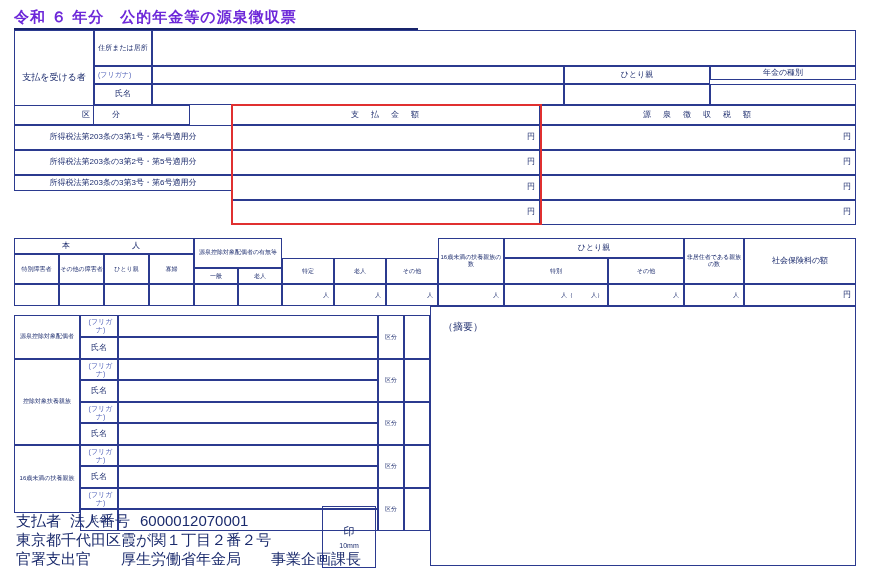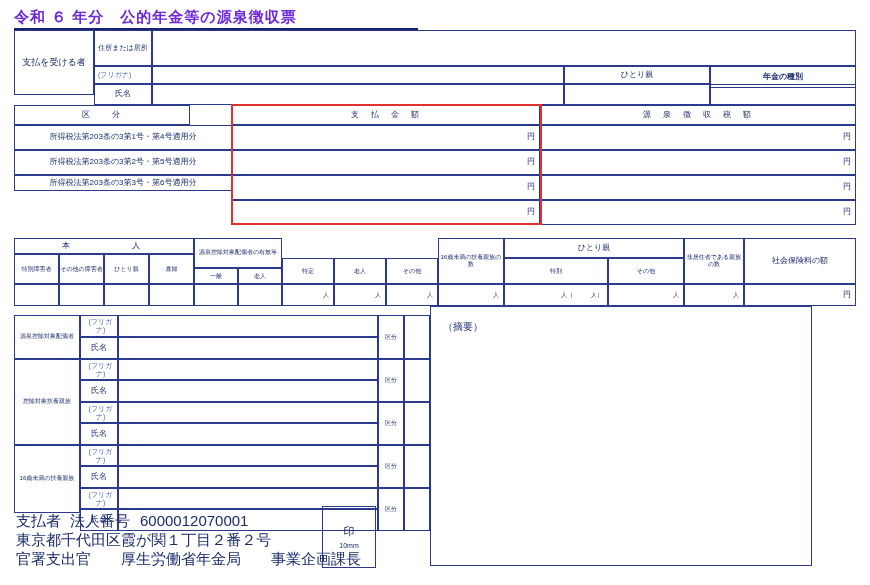--- a/index.html
+++ b/index.html
@@ -55,35 +55,35 @@
   .footer-line{position:absolute;font-size:15px;white-space:nowrap;}
 </style>
 </head>
 <body>
 
 <div class="page">
 
   <div class="title">令和  ６  年分　公的年金等の源泉徴収票</div>
   <div class="title-underline"></div>
 
-  <div class="cell" style="left:14px;top:30px;width:80px;height:65px;">支払を受ける者</div>
+  <div class="cell" style="left:14px;top:30px;width:80px;height:95px;">支払を受ける者</div>
 
   <div class="cell tiny" style="left:94px;top:30px;width:58px;height:36px;line-height:1.2;">住所または居所</div>
   <div class="cell" style="left:152px;top:30px;width:704px;height:36px;"></div>
 
   <div class="cell furigana l" style="left:94px;top:66px;width:58px;height:18px;">(フリガナ)</div>
   <div class="cell" style="left:152px;top:66px;width:412px;height:18px;"></div>
 
   <div class="cell sm" style="left:94px;top:84px;width:58px;height:21px;">氏名</div>
   <div class="cell" style="left:152px;top:84px;width:412px;height:21px;"></div>
 
   <div class="cell sm" style="left:564px;top:66px;width:146px;height:18px;">ひとり親</div>
   <div class="cell" style="left:564px;top:84px;width:146px;height:21px;"></div>
 
-  <div class="cell sm" style="left:710px;top:66px;width:146px;height:22px;font-weight:bold;">年金の種別</div>
+  <div class="cell sm" style="left:710px;top:66px;width:146px;height:14px;">年金の種別</div>
   <div class="cell" style="left:710px;top:84px;width:146px;height:21px;"></div>
 
   <div class="cell sm sp2" style="left:14px;top:105px;width:176px;height:20px;">区　　分</div>
   <div class="cell sm sp2" style="left:232px;top:105px;width:308px;height:20px;">支　払　金　額</div>
   <div class="cell sm sp2" style="left:540px;top:105px;width:316px;height:20px;">源　泉　徴　収　税　額</div>
 
   <div class="cell sm" style="left:14px;top:125px;width:218px;height:25px;">所得税法第203条の3第1号・第4号適用分</div>
   <div class="cell sm r" style="left:232px;top:125px;width:308px;height:25px;">円</div>
   <div class="cell sm r" style="left:540px;top:125px;width:316px;height:25px;">円</div>
 
@@ -171,21 +171,21 @@
   <div class="cell xtiny" style="left:378px;top:445px;width:26px;height:43px;line-height:1.1;">区分</div>
   <div class="cell" style="left:404px;top:445px;width:26px;height:43px;"></div>
 
   <div class="cell furigana l" style="left:80px;top:488px;width:38px;height:21px;">(フリガナ)</div>
   <div class="cell" style="left:118px;top:488px;width:260px;height:21px;"></div>
   <div class="cell sm" style="left:80px;top:509px;width:38px;height:22px;">氏名</div>
   <div class="cell" style="left:118px;top:509px;width:260px;height:22px;"></div>
   <div class="cell xtiny" style="left:378px;top:488px;width:26px;height:43px;line-height:1.1;">区分</div>
   <div class="cell" style="left:404px;top:488px;width:26px;height:43px;"></div>
 
-  <div class="cell t l sm" style="left:430px;top:306px;width:382px;height:260px;padding-top:14px;padding-left:12px;align-items:flex-start;justify-content:flex-start;">
+  <div class="cell t l sm" style="left:430px;top:306px;width:426px;height:260px;padding-top:14px;padding-left:12px;align-items:flex-start;justify-content:flex-start;">
     <span style="font-size:10px;">（摘要）</span>
   </div>
 
   <div class="footer-line" style="left:16px;top:512px;">支払者</div>
   <div class="footer-line" style="left:70px;top:512px;">法人番号</div>
   <div class="footer-line" style="left:140px;top:512px;">6000012070001</div>
   <div class="footer-line" style="left:16px;top:531px;">東京都千代田区霞が関１丁目２番２号</div>
   <div class="footer-line" style="left:16px;top:550px;">官署支出官　　厚生労働省年金局　　事業企画課長</div>
 
   <div class="seal" style="left:322px;top:506px;width:54px;height:62px;">

